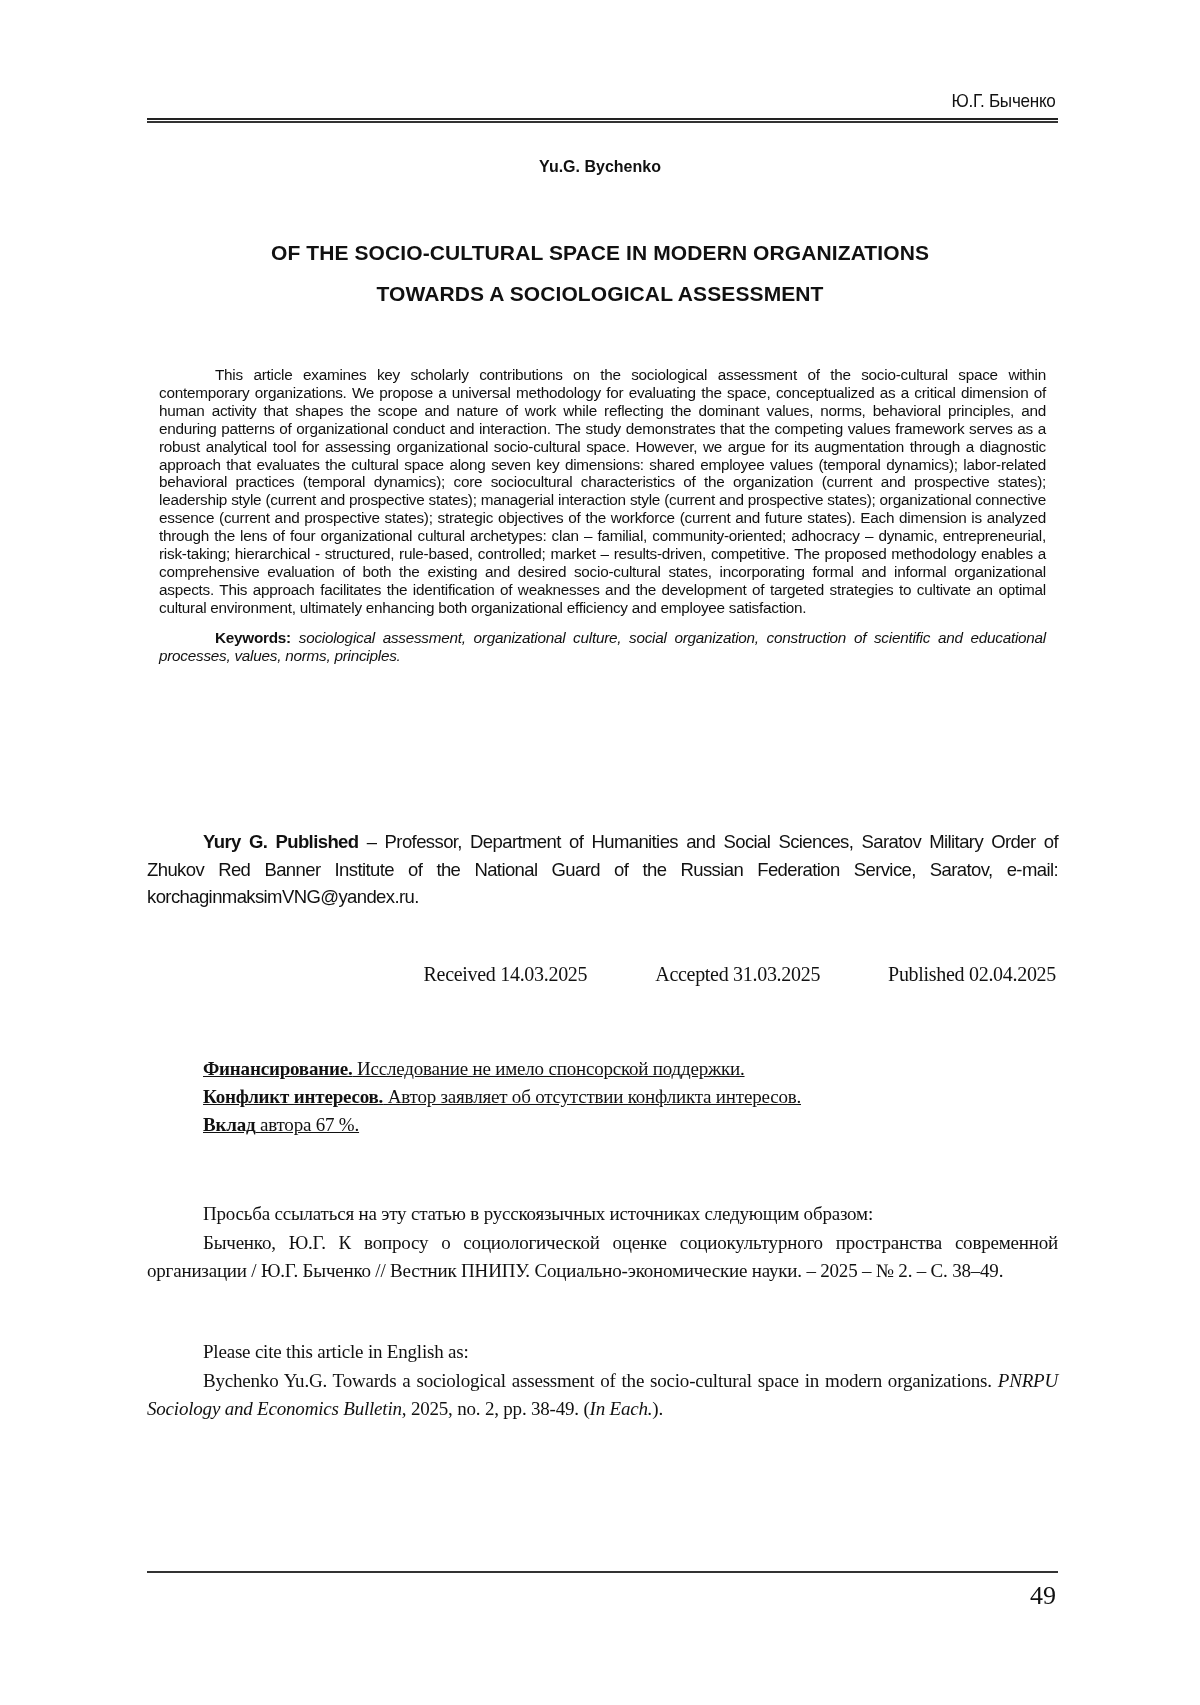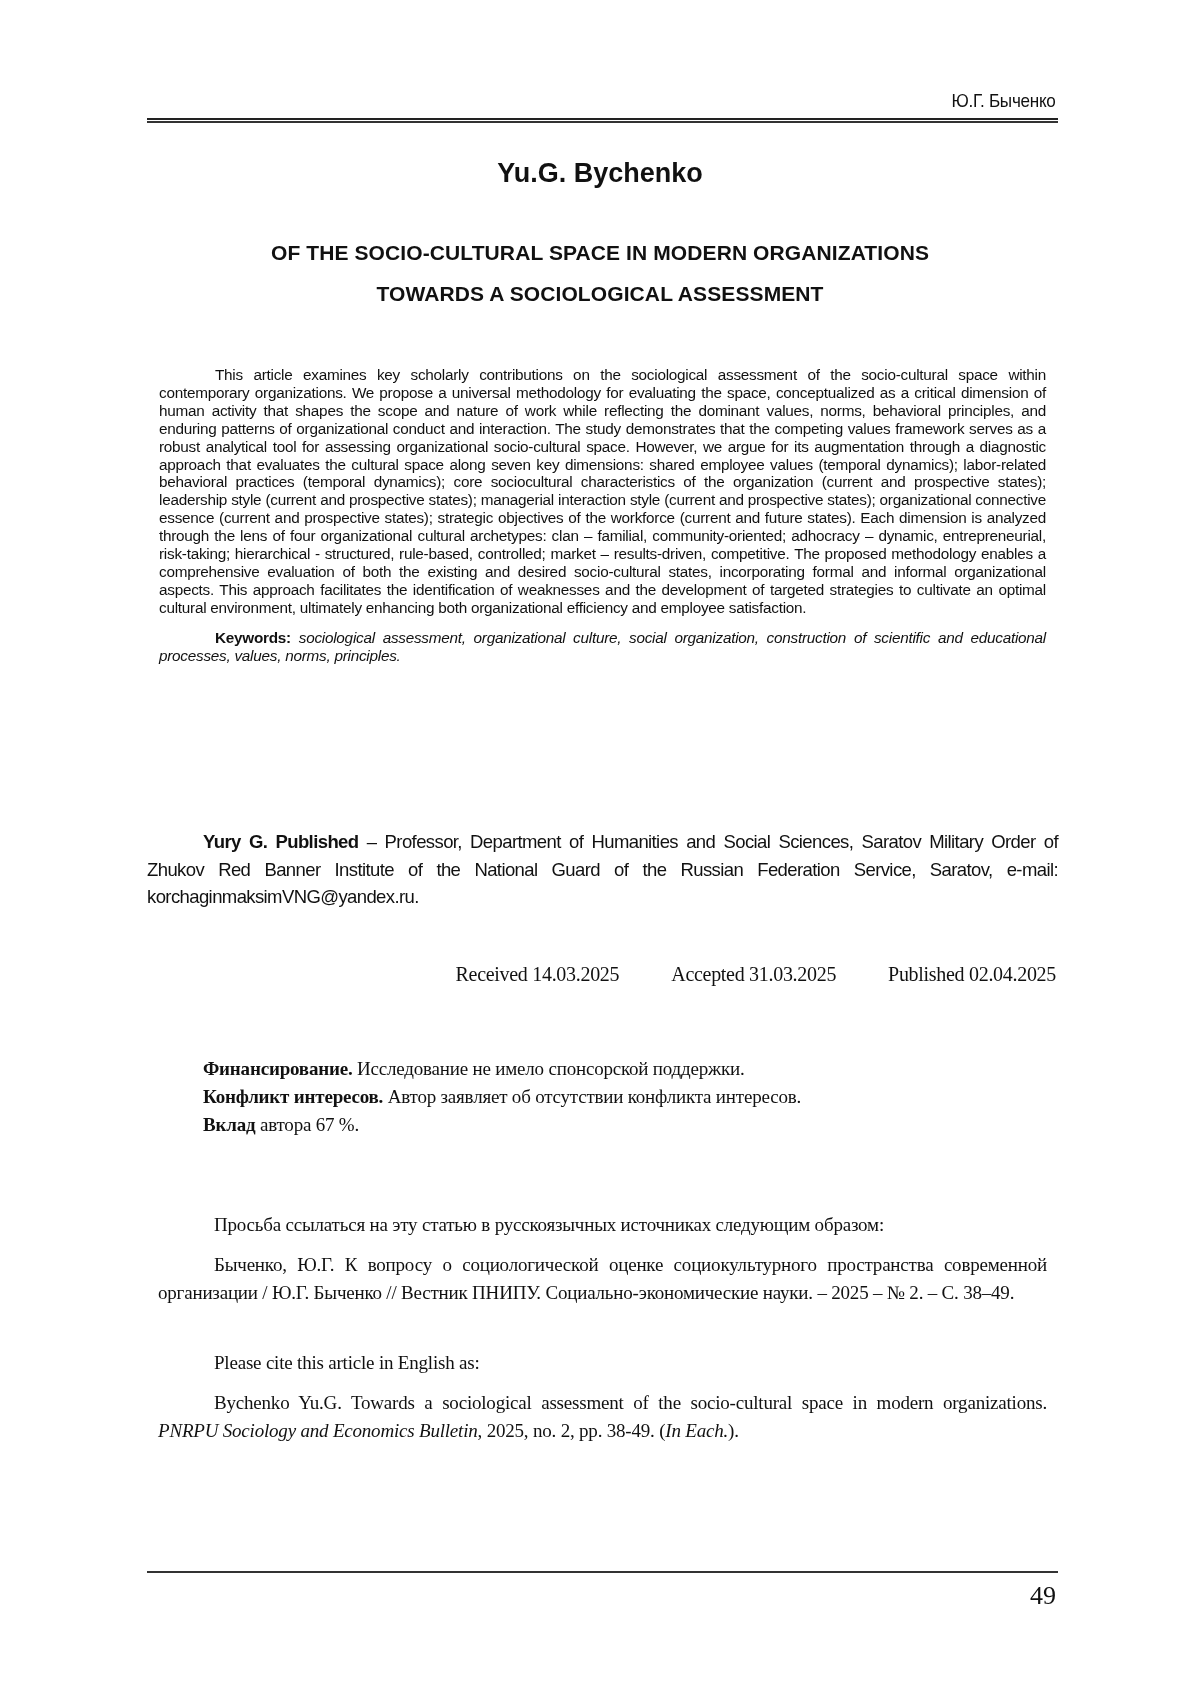--- a/index.html
+++ b/index.html
@@ -2,35 +2,35 @@
 <html><head>
 <meta charset="utf-8">
 <style>
   html, body { margin:0; padding:0; background:#ffffff; }
   body { width:1200px; height:1705px; position:relative; overflow:hidden; color:#111; }
   .page { position:absolute; left:0; top:0; width:1200px; height:1376px; }
   .running-head { position:absolute; right:144px; top:90px; font-family:"Liberation Sans", sans-serif; font-size:19px; letter-spacing:-0.3px; color:#111; transform:scaleX(0.9); transform-origin:right center; }
   .head-rule { position:absolute; left:147px; width:911px; top:118px; height:6px; }
   .head-rule .l1 { position:absolute; left:0; right:0; top:0; height:2px; background:#222; }
   .head-rule .l2 { position:absolute; left:0; right:0; top:3px; height:2px; background:#333; }
-  .author { position:absolute; left:0; width:1200px; top:158px; text-align:center; font-family:"Liberation Sans", sans-serif; font-weight:bold; font-size:27px; }
+  .author { position:absolute; left:0; width:1200px; top:158px; text-align:center; font-family:"Liberation Sans", sans-serif; font-weight:bold; font-size:16px; }
   .title { position:absolute; left:0; width:1200px; top:232px; text-align:center; font-family:"Liberation Sans", sans-serif; font-weight:bold; font-size:21px; line-height:41px; letter-spacing:0.1px; }
   .abstract { position:absolute; left:147px; width:911px; top:354px; font-family:"Liberation Sans", sans-serif; font-size:15.3px; line-height:17.9px; text-align:justify; hyphens:manual; letter-spacing:-0.25px; }
   .abstract p { margin:12px; text-indent:56px; }
   .abstract .kw-label { font-weight:bold; }
   .abstract .kw-text { font-style:italic; }
   .about { position:absolute; left:147px; width:911px; top:828px; font-family:"Liberation Sans", sans-serif; font-size:18.5px; line-height:27.5px; text-align:justify; letter-spacing:-0.6px; }
   .about p { margin:0; text-indent:56px; }
   .about .name { font-weight:bold; }
-  .dates { position:absolute; right:144px; top:963px; font-family:"Liberation Serif", serif; font-size:20px; display:flex; gap:52px; letter-spacing:-0.3px; }
+  .dates { position:absolute; right:144px; top:963px; font-family:"Liberation Serif", serif; font-size:20px; display:flex; gap:68px; letter-spacing:-0.3px; }
   .funding { position:absolute; left:203px; width:860px; top:1055px; font-family:"Liberation Serif", serif; font-size:19px; line-height:28px; letter-spacing:-0.2px; }
-  .funding p { margin:0; }
+  .funding p { margin:0;text-decoration:underline; }
   .funding b { font-weight:bold; }
   .cite-ru { position:absolute; left:147px; width:911px; top:1200px; font-family:"Liberation Serif", serif; font-size:19px; line-height:28.5px; text-align:justify; letter-spacing:-0.2px; }
-  .cite-ru p, .cite-en p { margin:11px; text-indent:56px; }
+  .cite-ru p, .cite-en p { margin:0; text-indent:56px; }
   .cite-en { position:absolute; left:147px; width:911px; top:1338px; font-family:"Liberation Serif", serif; font-size:19px; line-height:28.5px; text-align:justify; letter-spacing:-0.2px; }
   .cite-en i { font-style:italic; }
   .foot-rule { position:absolute; left:147px; width:911px; top:1571px; height:2px; background:#333; }
   .page-number { position:absolute; right:144px; top:1581px; font-family:"Liberation Serif", serif; font-size:26px; }
 </style>
 </head>
 <body>
 
 <div class="page">
 

